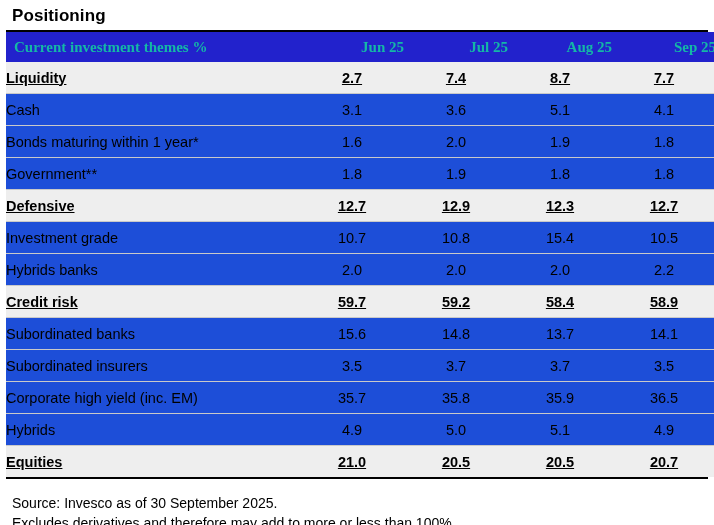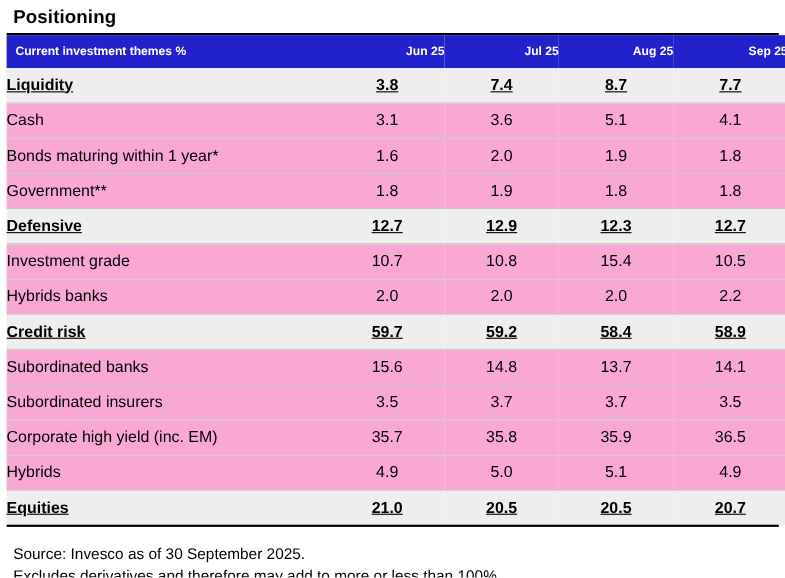--- a/index.html
+++ b/index.html
@@ -40,45 +40,46 @@
     table-layout: fixed;
     font-size: 14.5px;
   }
   table.pos-table th,
   table.pos-table td {
     padding: 0;
     margin: 0;
   }
   thead th {
     background: #2222cc;
-    color: #ffffff;
+    color: #14b8a6;
     font-weight: bold;
-    font-size: 11px;
+    font-size: 15px;
     height: 30px;
     vertical-align: middle;
+    font-family: Liberation Serif, serif;
   }
   thead th.theme-head {
     text-align: left;
     padding-left: 8px;
   }
   thead th.num-head {
     text-align: right;
   }
   tbody td {
     height: 31px;
     vertical-align: middle;
     border-bottom: 1px solid #c9c9c9;
   }
   tbody tr.group td {
     font-weight: bold;
     background: #eeeeee;
     text-decoration: underline;
   }
   tbody tr.plain td {
-    background: #f9a8d4;
+    background: #1d4ed8;
   }
   td.label {
     text-align: left;
     padding-left: 8px;
   }
   td.num {
     text-align: center;
   }
   tbody tr:last-child td {
     border-bottom: none;
@@ -112,21 +113,21 @@
         <th class="theme-head" style="width:286px;">Current investment themes %</th>
         <th class="num-head" style="width:104px;">Jun 25</th>
         <th class="num-head" style="width:104px;">Jul 25</th>
         <th class="num-head" style="width:104px;">Aug 25</th>
         <th class="num-head" style="width:104px;">Sep 25</th>
       </tr>
     </thead>
     <tbody>
       <tr class="group">
         <td class="label">Liquidity</td>
-        <td class="num">3.8</td>
+        <td class="num">2.7</td>
         <td class="num">7.4</td>
         <td class="num">8.7</td>
         <td class="num">7.7</td>
       </tr>
       <tr class="plain">
         <td class="label">Cash</td>
         <td class="num">3.1</td>
         <td class="num">3.6</td>
         <td class="num">5.1</td>
         <td class="num">4.1</td>

